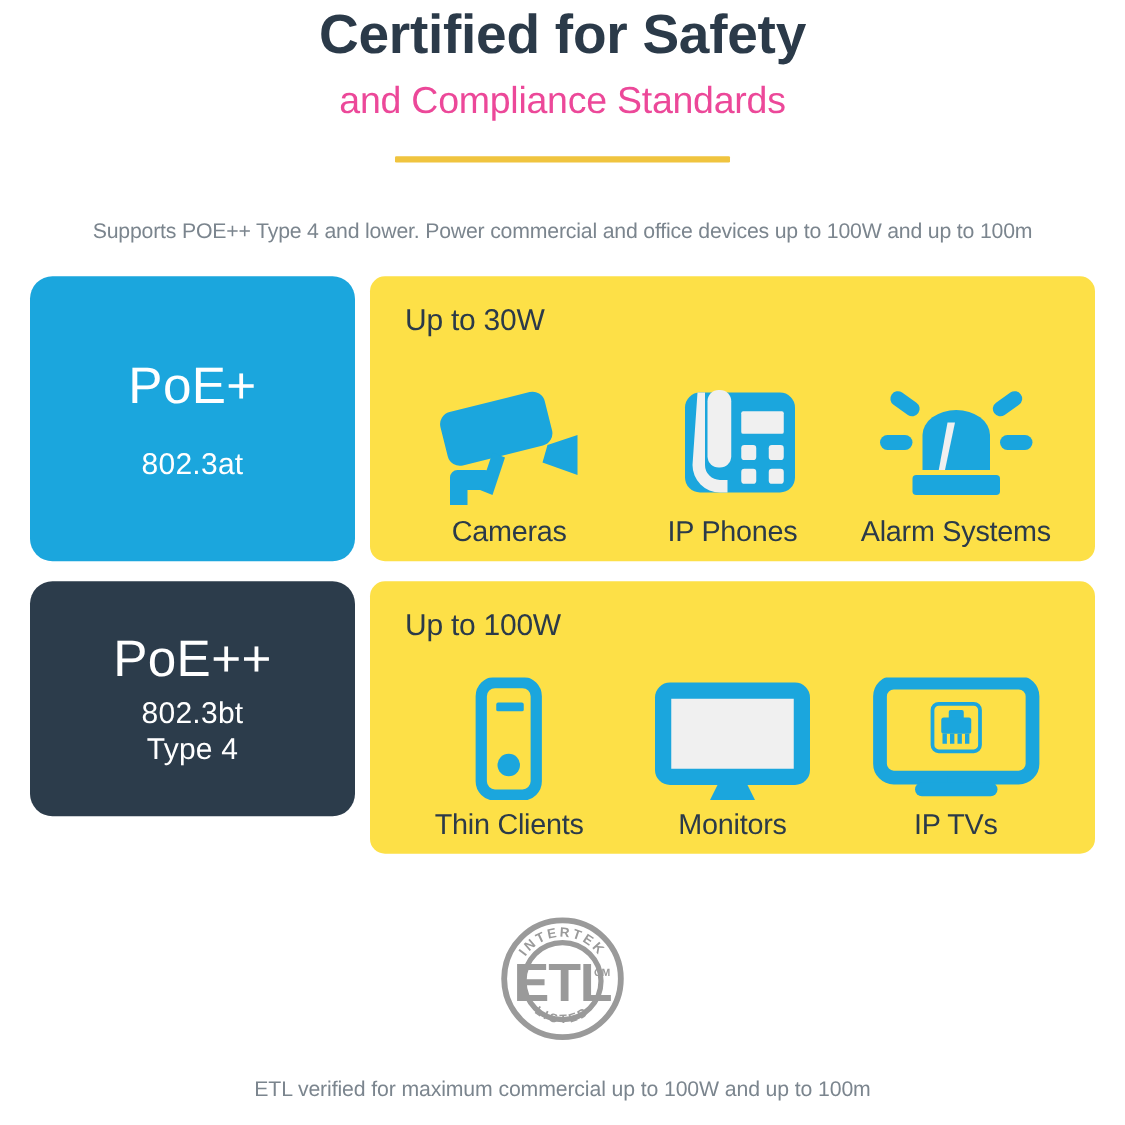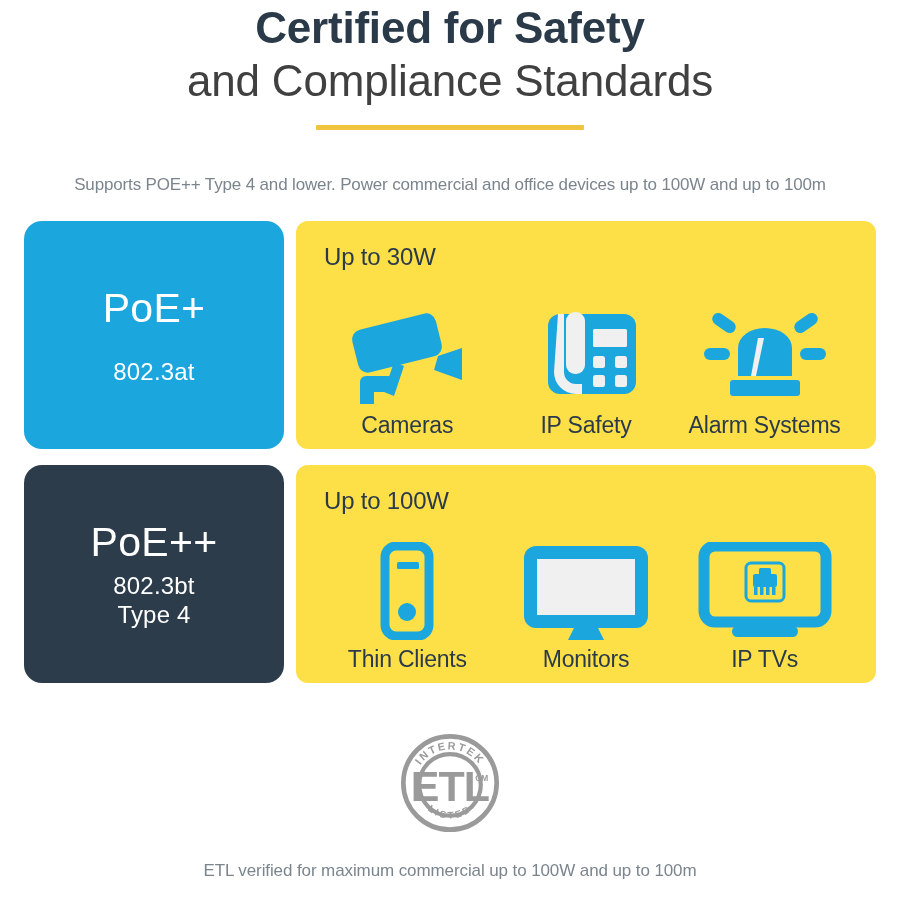--- a/index.html
+++ b/index.html
@@ -28,25 +28,25 @@
     text-align: center;
   }
   .title-line-1 {
     font-size: 44px;
     line-height: 52px;
     font-weight: 700;
     letter-spacing: -0.2px;
     color: #2b3a49;
   }
   .title-line-2 {
-    font-size: 44px;
+    font-size: 30px;
     line-height: 54px;
     font-weight: 300;
     letter-spacing: -0.2px;
-    color: #404040;
+    color: #ec4899;
   }
   .gold-rule {
     width: 268px;
     height: 5px;
     background: #f0c43f;
     margin: 17px auto 0 auto;
     border-radius: 1px;
   }
 
   .subtitle {
@@ -73,21 +73,21 @@
     flex: 0 0 260px;
     border-radius: 18px;
     display: flex;
     flex-direction: column;
     align-items: center;
     justify-content: center;
     color: #ffffff;
     text-align: center;
   }
   .badge-card.blue { background: #1ba6dd; height: 228px; gap: 20px; }
-  .badge-card.dark { background: #2c3c4b; height: 218px; text-align: center; }
+  .badge-card.dark { background: #2c3c4b; height: 188px; text-align: center; }
 
   .badge-title {
     font-size: 41px;
     font-weight: 300;
     line-height: 46px;
     letter-spacing: 0.3px;
   }
   .badge-sub {
     font-size: 24px;
     font-weight: 300;
@@ -215,21 +215,21 @@
                 <path d="M22 10 h6 v58 a12 12 0 0 0 12 12 h6 v10 h-6 a22 22 0 0 1 -22 -22 z"></path>
                 <rect x="30" y="8" width="19" height="62" rx="9" ry="9"></rect>
                 <rect x="57" y="25" width="34" height="18" rx="1.5" ry="1.5"></rect>
                 <rect x="57" y="52" width="12" height="12" rx="2.5" ry="2.5"></rect>
                 <rect x="79" y="52" width="12" height="12" rx="2.5" ry="2.5"></rect>
                 <rect x="57" y="71" width="12" height="12" rx="2.5" ry="2.5"></rect>
                 <rect x="79" y="71" width="12" height="12" rx="2.5" ry="2.5"></rect>
               </g>
             </svg>
           </div>
-          <div class="item-label">IP Safety</div>
+          <div class="item-label">IP Phones</div>
         </div>
 
         <div class="panel-item">
           <div class="icon-wrap">
             <svg width="126" height="100" viewBox="0 0 126 100" aria-hidden="true">
               <g fill="#1ba6dd">
                 <path d="M36 72 V44 a27 20 0 0 1 54 0 V72 Z"></path>
                 <rect x="28" y="76" width="70" height="16" rx="3" ry="3"></rect>
                 <rect x="2" y="44" width="26" height="12" rx="6" ry="6"></rect>
                 <rect x="98" y="44" width="26" height="12" rx="6" ry="6"></rect>

